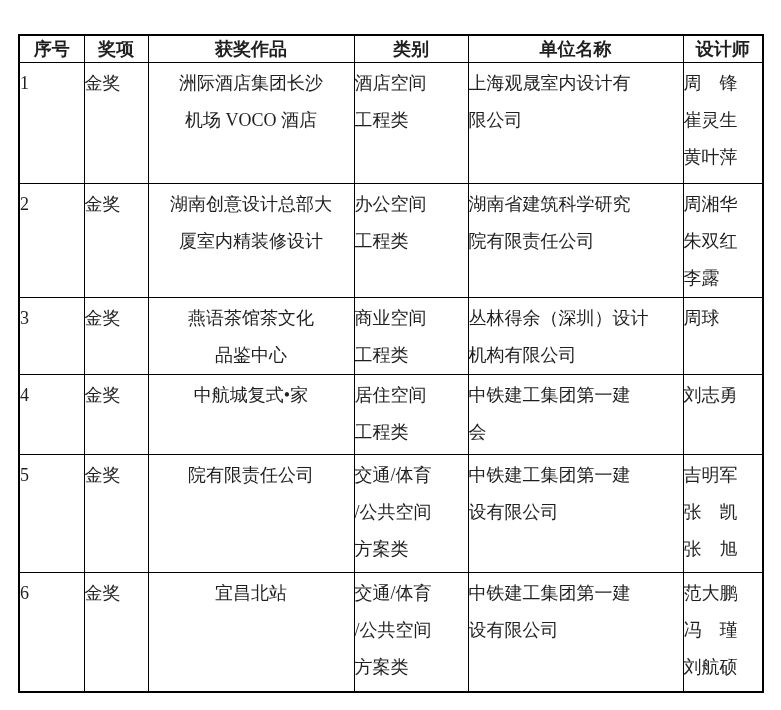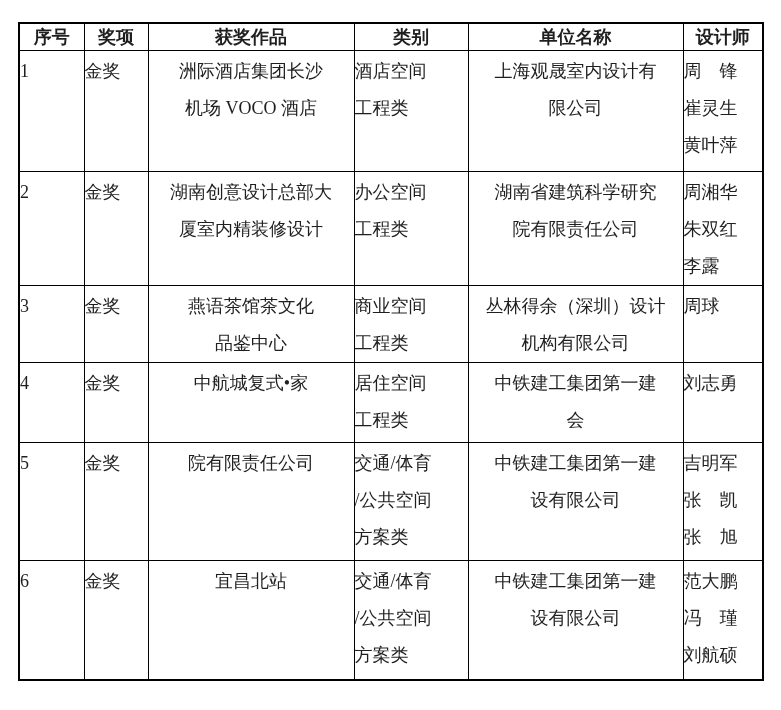--- a/index.html
+++ b/index.html
@@ -14,21 +14,21 @@
   .page {
     position: relative;
     width: 781px;
     height: 710px;
     background: #ffffff;
     overflow: hidden;
   }
   table.awards {
     position: absolute;
     left: 18px;
-    top: 22px;
+    top: 34px;
     width: 744px;
     border-collapse: collapse;
     table-layout: fixed;
     border: 2px solid #000000;
   }
   table.awards th,
   table.awards td {
     border: 1px solid #000000;
     font-size: 18px;
     vertical-align: top;
@@ -51,21 +51,21 @@
   col.c-award    { width: 64px; }
   col.c-work     { width: 206px; }
   col.c-category { width: 114px; }
   col.c-unit     { width: 215px; }
   col.c-designer { width: 80px; }
 
   td.no       { text-align: left; padding-left: 10px; }
   td.award    { text-align: left; }
   td.work     { text-align: center; }
   td.category { text-align: left; }
-  td.unit     { text-align: center; }
+  td.unit     { text-align: left; }
   td.designer { text-align: left; padding-left: 6px; }
 
   tr.r1 { height: 121px; }
   tr.r2 { height: 113px; }
   tr.r3 { height: 77px; }
   tr.r4 { height: 80px; }
   tr.r5 { height: 118px; }
   tr.r6 { height: 119px; }
 </style>
 </head>

